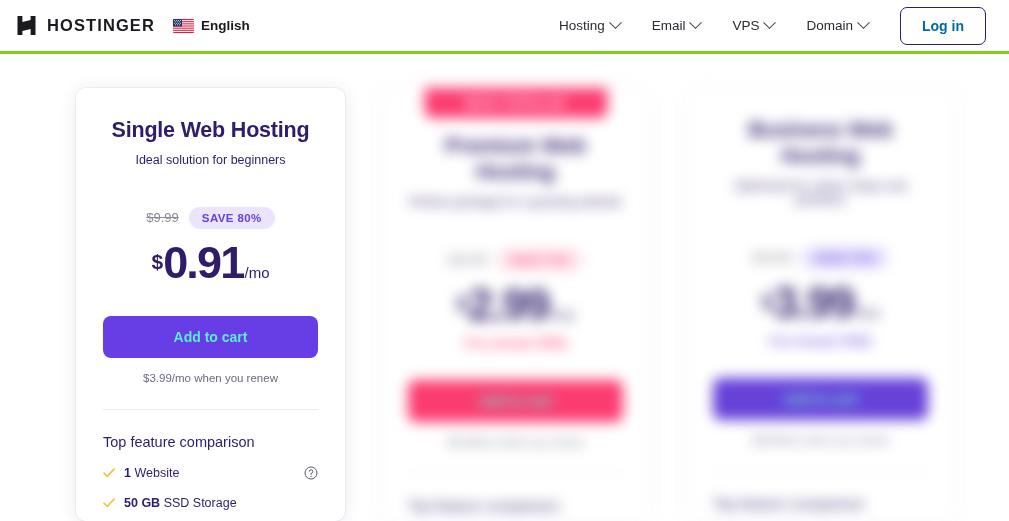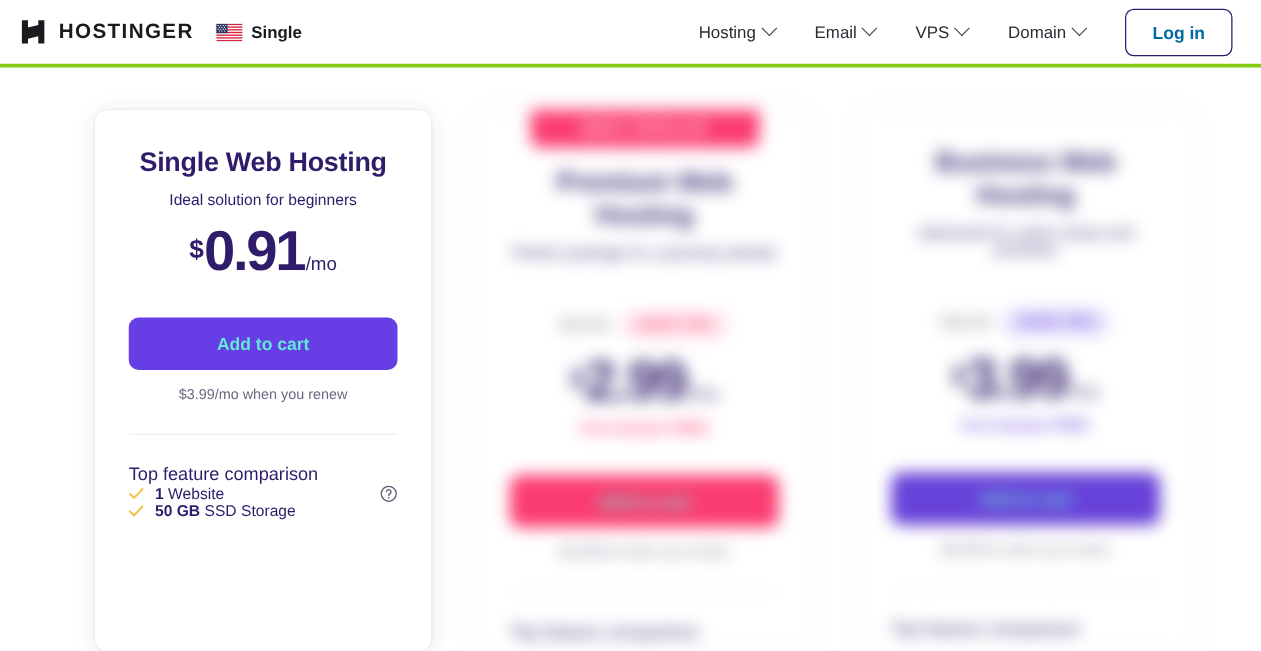--- a/index.html
+++ b/index.html
@@ -171,21 +171,21 @@
     height: 1px; background: #eeecf3;
     margin: 25px 0 0 0;
   }
 
   .feat-title {
     font-size: 14.5px; font-weight: 400;
     color: #2f1c6a; margin-top: 24px;
   }
   .feat {
     display: flex; align-items: center;
-    margin-top: 0; font-size: 12.5px; color: #2f1c6a;
+    margin-top: 16px; font-size: 12.5px; color: #2f1c6a;
   }
   .check {
     width: 12px; height: 12px; margin-right: 9px; flex: 0 0 auto;
   }
   .feat-text b { font-weight: 700; }
   .feat-text span { font-weight: 400; }
   .help {
     margin-left: auto; width: 14px; height: 14px;
     flex: 0 0 auto; cursor: pointer;
   }
@@ -225,21 +225,21 @@
         <circle cx="6.6" cy="2.8" r=".5"></circle>
         <circle cx="1.6" cy="4.3" r=".5"></circle>
           <circle cx="3.6" cy="4.3" r=".5"></circle>
         <circle cx="5.6" cy="4.3" r=".5"></circle>
           <circle cx="7.5" cy="4.3" r=".5"></circle>
         <circle cx="2.6" cy="5.8" r=".5"></circle>
           <circle cx="4.6" cy="5.8" r=".5"></circle>
         <circle cx="6.6" cy="5.8" r=".5"></circle>
       </g>
     </svg>
-    <div class="lang-label">Single</div>
+    <div class="lang-label">English</div>
   </div>
 
   <nav class="nav">
 
     <div class="nav-item">
       <span>Hosting</span>
       <i class="chev"></i>
     </div>
 
     <div class="nav-item">
@@ -261,20 +261,24 @@
   </nav>
 </div>
 
 <div class="page">
   <div class="cards">
 
     <div class="card focused">
       <div class="plan-name">Single Web Hosting</div>
       <div class="plan-tag">Ideal solution for beginners</div>
 
+      <div class="price-row">
+        <span class="old-price">$9.99</span>
+        <span class="save-badge">SAVE 80%</span>
+      </div>
 
       <div class="big-price">
         <span class="cur">$</span>
         <span class="amount">0.91</span>
         <span class="per">/mo</span>
       </div>
 
       <button class="cta">Add to cart</button>
       <div class="renew">$3.99/mo when you renew</div>
 

